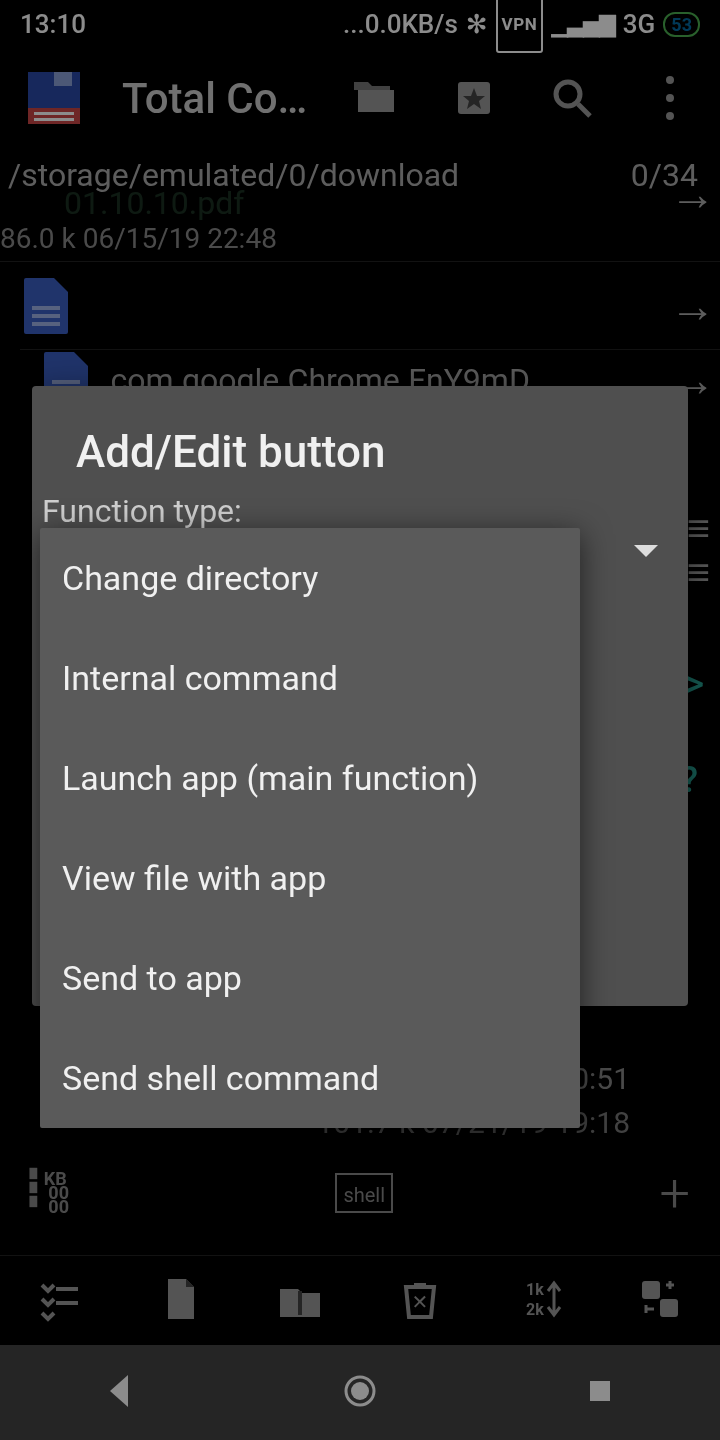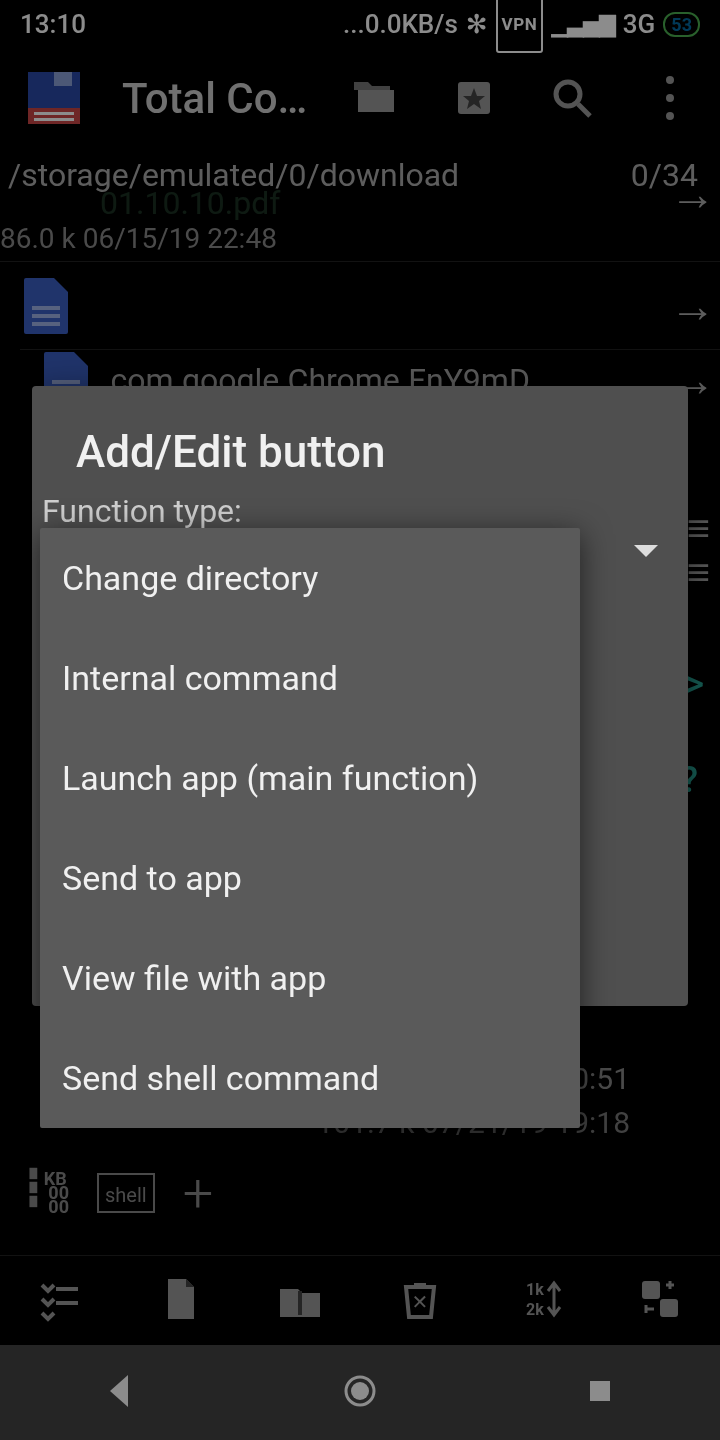--- a/index.html
+++ b/index.html
@@ -137,21 +137,21 @@
   .file-meta { font-size: 28px; color: #888; text-align: right; padding-right: 90px;}
   .arrow-right {
     position:absolute;
     right: 4px;
     top: 50%;
     transform: translateY(-50%);
     font-size: 46px;
     color: #aaa;
   }
   .partial-meta { font-size:28px; color:#888; padding: 0 100px 6px 0; }
-  .partial-name-top { text-align:left; padding-left:100px; font-size:32px; color:#86efac; margin-top:-14px; }
+  .partial-name-top { text-align:left; padding-left:64px; font-size:32px; color:#86efac; margin-top:-14px; }
 
   .side-gt {
     position:absolute;
     right:16px;
     font-size:36px;
     color:#2bb3a3;
     font-weight:500;
   }
   .side-q { color:#2bb3a3; font-size:36px; font-weight:500; position:absolute; right:22px;}
 
@@ -163,20 +163,21 @@
   }
   .ham { position:absolute; right:14px; color:#aaa; font-size:40px; font-weight:bold; letter-spacing:-4px;}
 
   
   .btn-bar {
     display:flex;
     align-items:center;
     gap: 28px;
     padding: 14px 30px;
     height: 90px;
+    justify-content: space-between;
   }
   .btn-bar-item { color:#888; font-size:38px; display:flex; align-items:center; justify-content:center;}
   .shell-box {
     border: 2px solid #888;
     font-size: 20px;
     padding: 8px 6px 4px 6px;
     color:#888;
   }
   .kb-icon { font-size:18px; line-height:14px; color:#888; font-weight:bold; text-align:left;}
 
@@ -396,22 +397,22 @@
 <div class="dialog" style="height:620px">
   <div class="dialog-title">Add/Edit button</div>
   <div class="dialog-sub">Function type:</div>
 </div>
 <div class="dd-caret"></div>
 
 <div class="dropdown">
   <div class="dd-item">Change directory</div>
   <div class="dd-item">Internal command</div>
   <div class="dd-item">Launch app (main function)</div>
+  <div class="dd-item">View file with app</div>
   <div class="dd-item">Send to app</div>
-  <div class="dd-item">View file with app</div>
   <div class="dd-item">Send shell command</div>
 </div>
 
 <div class="sys-nav">
   <div><svg viewBox="0 0 40 40">
         <path d="M28 4L10 20l18 16z"></path>
       </svg></div>
   <div><svg viewBox="0 0 40 40">
         <circle cx="20" cy="20" r="14" fill="none" stroke="#fff" stroke-width="3"></circle>
         <circle cx="20" cy="20" r="9"></circle>

